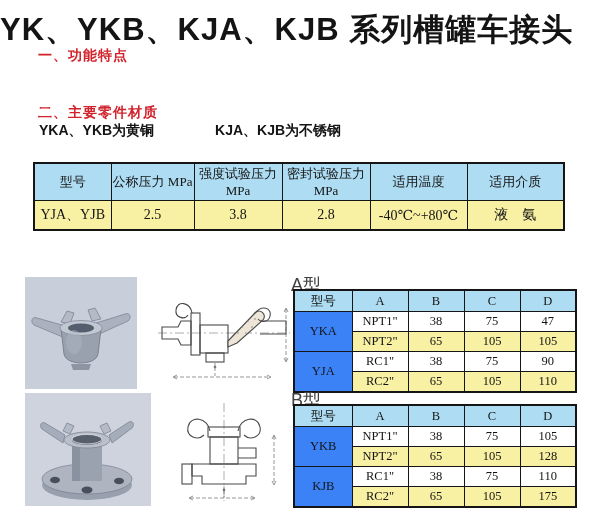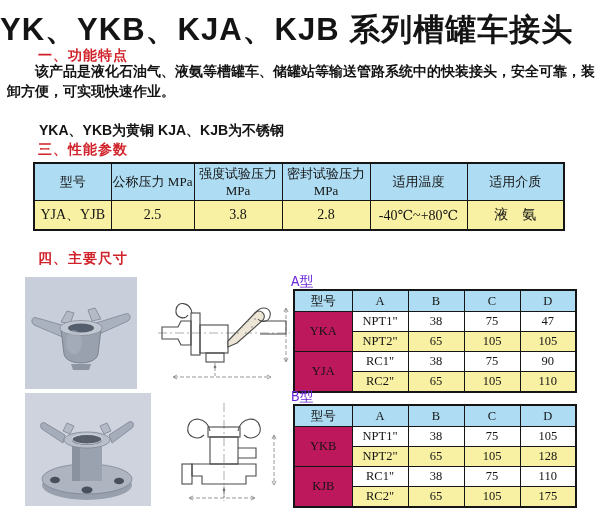--- a/index.html
+++ b/index.html
@@ -6,58 +6,57 @@
   html,body{margin:0;padding:0;background:#ffffff;}
   .page{position:relative;width:600px;height:516px;background:#fff;overflow:hidden;
         font-family:"Liberation Sans",sans-serif;color:#141414;}
   .title{position:absolute;top:9px;left:0;width:100%;text-align:left;
          font-size:31px;font-weight:700;letter-spacing:1px;}
   .h-red{position:absolute;color:var(--red);font-weight:700;font-size:14px;letter-spacing:1px;text-align:center;}
   .h1{left:38px;top:47px}.h2{left:38px;top:104px}.h3{left:38px;top:141px}.h4{left:38px;top:250px}
   .para{position:absolute;left:7px;top:61px;width:588px;font-size:14px;line-height:20px;
         text-indent:28px;font-weight:600;}
   .materials{position:absolute;left:39px;top:122px;font-size:14px;font-weight:600;}
-  .materials .gap{}
+  .materials .gap{margin-left:57px;}
   table{border-collapse:collapse;table-layout:fixed;text-align:center;
         font-family:"Liberation Serif","DejaVu Serif",serif;border-radius:28px;}
   table,th,td{border:1px solid var(--bd);}
   table{border:2px solid var(--bd);}
   th{background:var(--blue);font-weight:400;}
   tr.yellow td{background:var(--yellow);}
-  td.model-cell{background:#be185d;}
+  td.model-cell{background:#3b82f6;}
   .perf{position:absolute;left:33px;top:162px;width:530px;}
   .perf th{font-size:13px;height:26px;}
   .perf td{font-size:14px;height:26px;}
   .dim{position:absolute;left:293px;width:282px;}
   .dimA{top:289px}.dimB{top:404px}
   .dim th{font-size:12.5px;height:18px;}
   .dim td{font-size:12.5px;height:17px;}
-  .dimlabel{position:absolute;left:291px;font-family:Liberation Mono, monospace;
-            font-size:14px;color:#6d28d9;}
+  .dimlabel{position:absolute;left:291px;font-family:Liberation Sans, sans-serif;
+            font-size:18px;color:#404040;}
   .dimlabelA{top:273px}.dimlabelB{top:388px}
   .fig{position:absolute;line-height:0;}
   .photoA{left:25px;top:277px}.drawA{left:156px;top:281px}
   .photoB{left:25px;top:393px}.drawB{left:158px;top:398px}
 </style>
 </head>
 <body>
 
 <div class="page">
 
   <div class="title">YK、YKB、KJA、KJB 系列槽罐车接头</div>
 
   <div class="h-red h1">一、功能特点</div>
-  <div class="para">该产品是液化石油气、液氨等槽罐车、储罐站等输送管路系统中的快装接头，安全可靠，装卸方便，可实现快速作业。</div>
-
+
+  <div class="h-red h2">二、主要零件材质</div>
   <div class="materials">
     <span>YKA、YKB为黄铜</span>
     <span class="gap">KJA、KJB为不锈钢</span>
   </div>
 
-  <div class="h-red h3">三、性能参数</div>
 
   <table class="perf">
     <colgroup>
       <col style="width:77px">
         <col style="width:83px">
         <col style="width:88px">
       <col style="width:88px">
         <col style="width:97px">
         <col style="width:97px">
     </colgroup>
@@ -76,21 +75,20 @@
         <td>YJA、YJB</td>
         <td>2.5</td>
         <td>3.8</td>
         <td>2.8</td>
         <td>-40℃~+80℃</td>
         <td>液　氨</td>
       </tr>
     </tbody>
   </table>
 
-  <div class="h-red h4">四、主要尺寸</div>
 
   <div class="fig photoA">
     <svg width="112" height="112" viewBox="0 0 112 112">
       <rect width="112" height="112" fill="#c9cedb"></rect>
       <path d="M12,41 C7,39 5,45 9,48 L40,61 L44,50 Z" fill="#aab1bf" stroke="#7d8494" stroke-width="0.8"></path>
       <path d="M36,45 l6,-11 7,2 -4,11 z" fill="#b4bac6" stroke="#7d8494" stroke-width="0.8"></path>
       <path d="M100,37 C105,35 107,41 103,44 L72,58 L68,47 Z" fill="#aab1bf" stroke="#7d8494" stroke-width="0.8"></path>
       <path d="M76,42 l-6,-11 -7,2 4,11 z" fill="#b4bac6" stroke="#7d8494" stroke-width="0.8"></path>
       <path d="M36,52 C36,46 76,46 76,52 L73,77 C71,89 41,89 39,77 Z" fill="#99a1ae" stroke="#6f7683" stroke-width="0.8"></path>
       <path d="M46,87 h20 l-2,6 h-16 z" fill="#8d95a2"></path>

